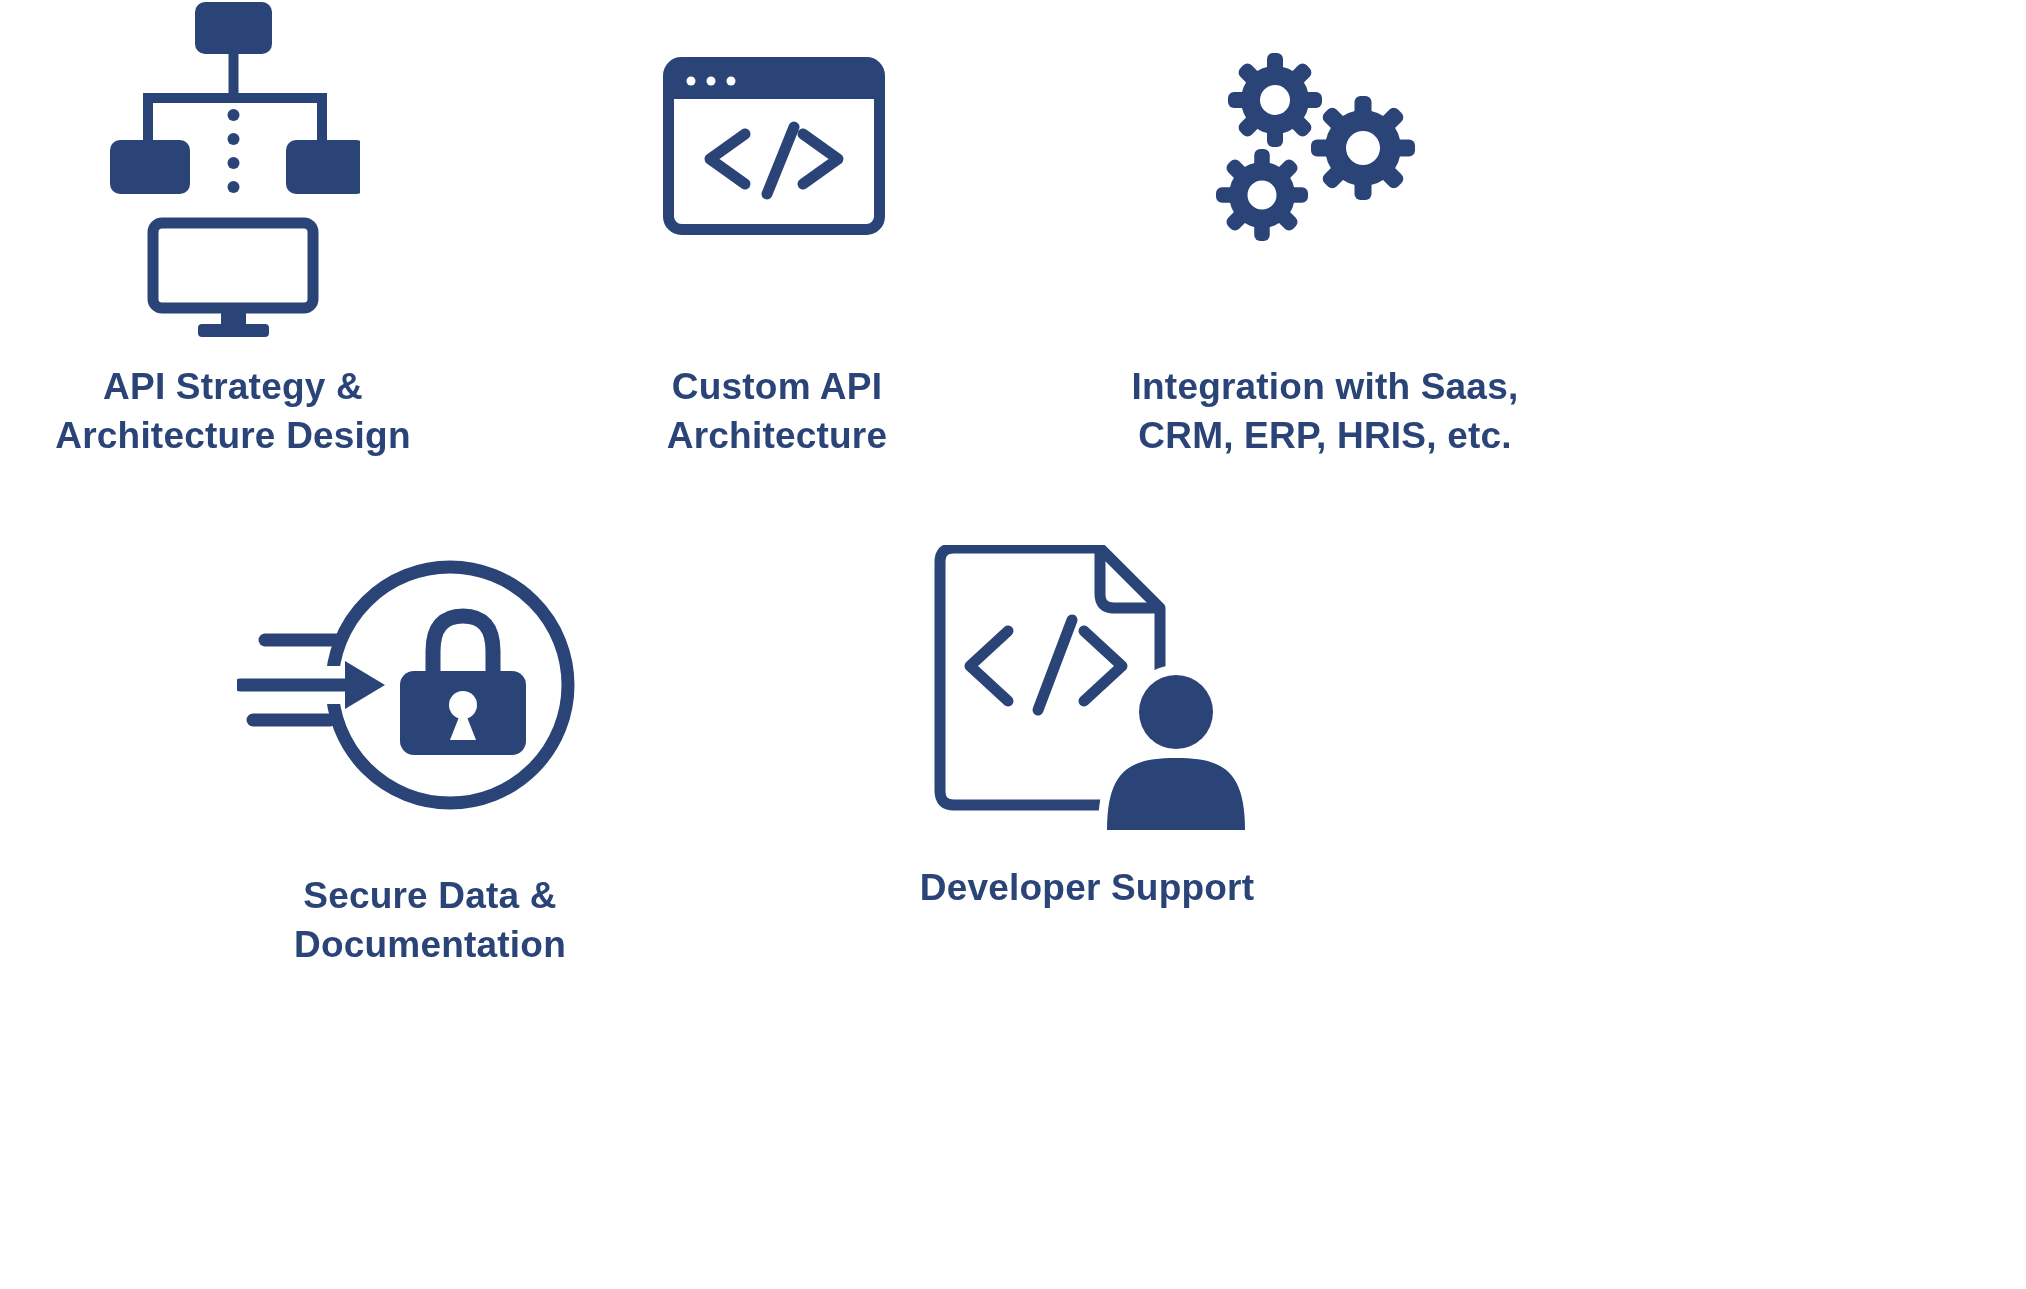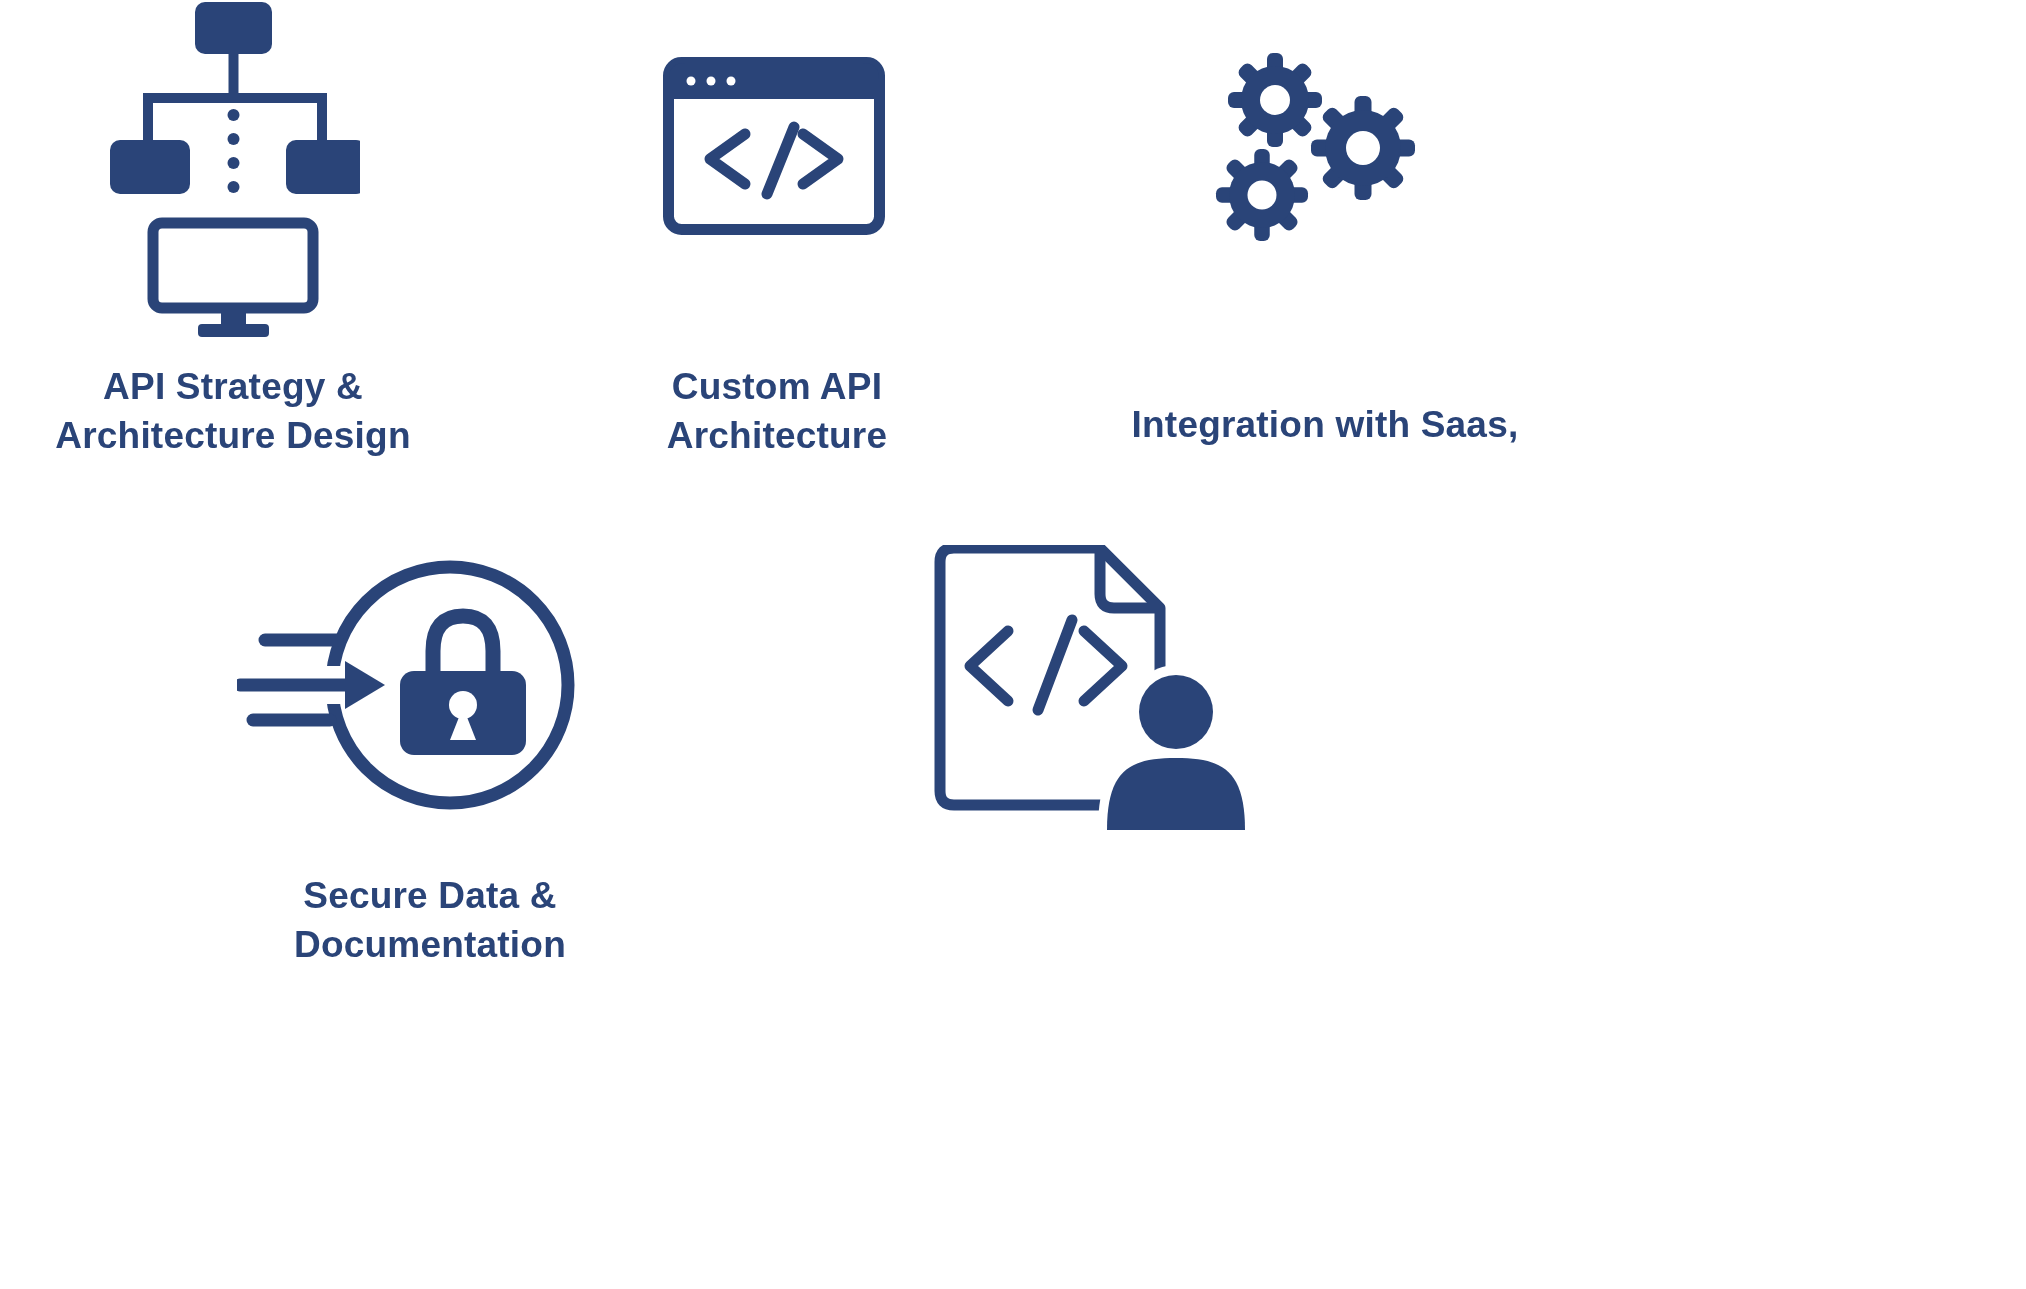--- a/index.html
+++ b/index.html
@@ -26,21 +26,21 @@
     width: 600px;
     text-align: center;
     font-weight: 700;
     font-size: 37px;
     line-height: 1.32;
     letter-spacing: 0.2px;
     color: var(--accent);
   }
   #label-strategy      { left: -67px;  top: 363px; }
   #label-development   { left: 477px;  top: 363px; }
-  #label-integration   { left: 1025px; top: 363px; margin-top: 38px; }
+  #label-integration   { left: 1025px; top: 363px; }
   #label-security      { left: 130px;  top: 872px; }
   #label-documentation { left: 787px;  top: 864px; }
 </style>
 </head>
 <body style="background: rgb(255, 255, 255);">
 
 <div class="canvas">
 
   <svg id="icon-strategy" class="icon" viewBox="0 0 260 335" aria-hidden="true">
     <rect x="95" y="0" width="77" height="52" rx="10" fill="currentColor"></rect>
@@ -125,23 +125,25 @@
     <div>Architecture Design</div>
   </div>
 
   <div id="label-development" class="label">
     <div>Custom API</div>
     <div>Architecture</div>
   </div>
 
   <div id="label-integration" class="label">
     <div>Integration with Saas,</div>
+    <div>CRM, ERP, HRIS, etc.</div>
   </div>
 
   <div id="label-security" class="label">
     <div>Secure Data &amp;</div>
     <div>Documentation</div>
   </div>
 
   <div id="label-documentation" class="label">
+    <div>Developer Support</div>
   </div>
 
 </div>
 
 </body></html>

